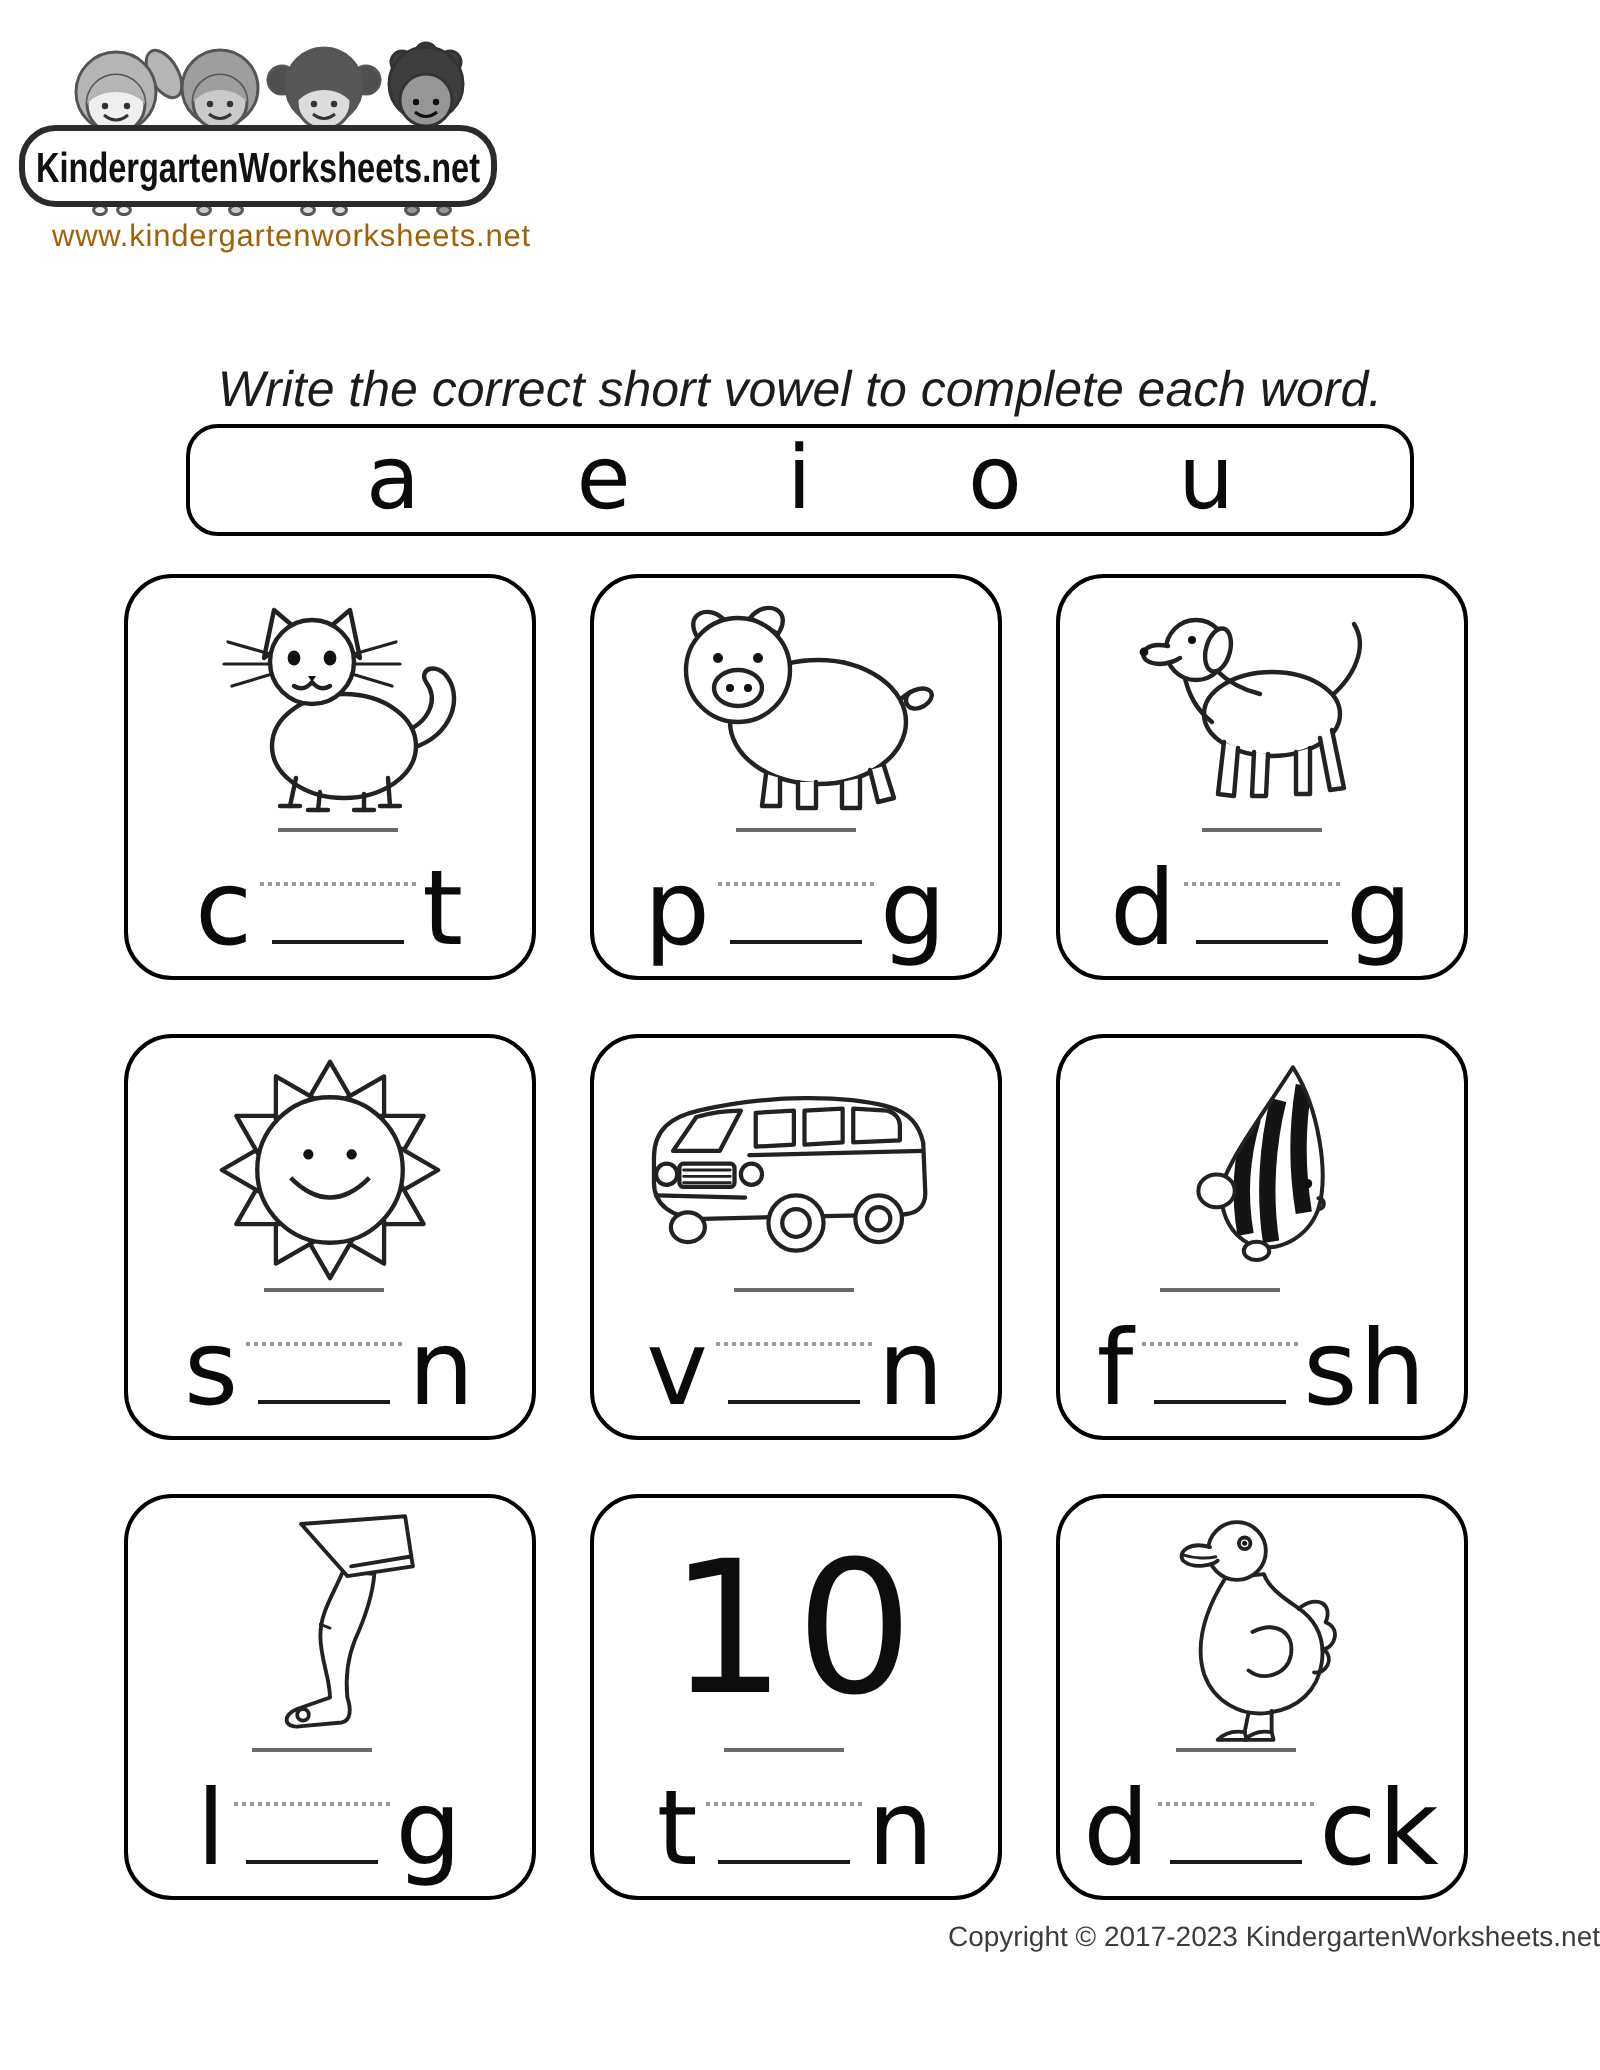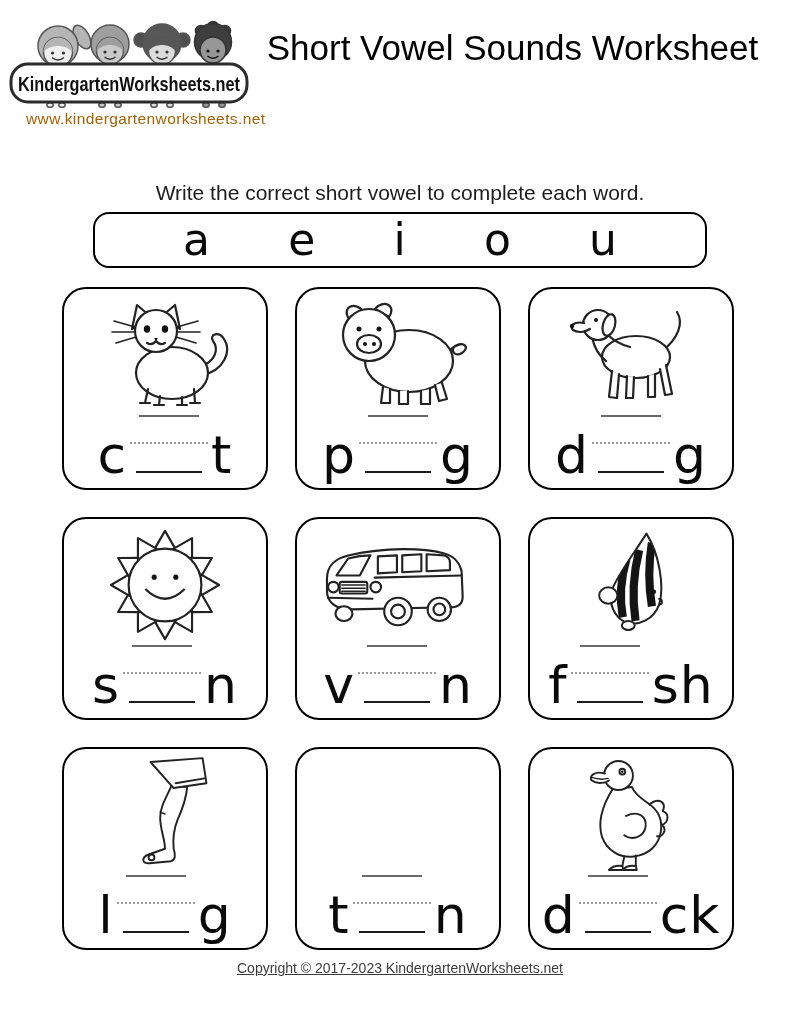--- a/index.html
+++ b/index.html
@@ -11,21 +11,21 @@
   .site-url{position:absolute;left:26px;top:110px;font-size:15.5px;letter-spacing:.4px;color:#a16207;}
 
   
   .title{position:absolute;left:260px;top:28px;width:505px;text-align:center;
          font-size:35px;font-weight:400;color:#000;}
   .name-row{position:absolute;left:443px;top:116px;white-space:nowrap;}
   .name-label{font-size:28px;color:#111;}
   .name-line{display:inline-block;width:228px;height:32px;border-bottom:2px solid #000;vertical-align:baseline;}
 
   .instruction{position:absolute;left:0;top:181px;width:800px;text-align:center;
-               font-size:21px;color:#1c1c1c;}
+               font-size:25px;color:#1c1c1c;font-style:italic;}
 
   
   .vowel-box{position:absolute;left:93px;top:212px;width:614px;height:56px;box-sizing:border-box;
              border:2px solid #000;border-radius:16px;display:flex;align-items:center;
              justify-content:space-between;padding:0 88px;}
   .vowel{font-family:"DejaVu Sans", sans-serif;font-size:44px;line-height:1;color:#0a0a0a;}
 
   
   .grid{position:absolute;left:62px;top:287px;display:grid;
         grid-template-columns:repeat(3,206px);grid-auto-rows:203px;gap:27px 27px;}
@@ -34,22 +34,22 @@
   .answer{position:absolute;left:0;right:0;top:140px;display:flex;justify-content:center;
           align-items:baseline;font-family:"DejaVu Sans", sans-serif;font-size:52px;line-height:1;}
   .letter{letter-spacing:1px;}
   .blank{display:inline-block;width:66px;height:28px;margin:0 9px;position:relative;
          border-bottom:2.5px solid #1a1a1a;}
   .blank::before{content:"";position:absolute;left:-6px;right:-6px;top:-1px;border-top:2px dotted #9a9a9a;}
   .blank::after{content:"";position:absolute;left:3px;right:3px;top:-28px;border-top:2px solid #6a6a6a;}
   .ten{font-family:"DejaVu Sans", sans-serif;font-size:92px;letter-spacing:5px;line-height:1;color:#0d0d0d;}
 
   
-  .footer{position:absolute;left:0;top:959px;width:800px;text-align:center;
-          font-size:14px;line-height:1.35;color:#3c3c3c;text-decoration:underline;}
+  .footer{position:absolute;left:0;top:959px;width:800px;text-align:right;
+          font-size:14px;line-height:1.35;color:#3c3c3c;}
 
   svg{display:block;}
 </style>
 </head>
 <body>
 
 <div class="page">
 
   <svg class="logo" viewBox="0 0 242 102">
     <g stroke="#555" stroke-width="1.5">
@@ -95,21 +95,20 @@
       <ellipse cx="162" cy="99" rx="3.2" ry="2.3" fill="#dcdcdc"></ellipse>
       <ellipse cx="198" cy="99" rx="3.2" ry="2.3" fill="#969696"></ellipse>
       <ellipse cx="214" cy="99" rx="3.2" ry="2.3" fill="#969696"></ellipse>
     </g>
 
     <rect x="3" y="58" width="236" height="38" rx="17" fill="#ffffff" stroke="#2b2b2b" stroke-width="3"></rect>
     <text x="121" y="85" text-anchor="middle" font-family="Liberation Sans, sans-serif" font-size="21" font-weight="bold" fill="#111" textLength="222" lengthAdjust="spacingAndGlyphs">KindergartenWorksheets.net</text>
   </svg>
   <div class="site-url">www.kindergartenworksheets.net</div>
 
-  <div class="title">Short Vowel Sounds Worksheet</div>
 
   <div class="instruction">Write the correct short vowel to complete each word.</div>
 
   <div class="vowel-box">
     <span class="vowel">a</span>
     <span class="vowel">e</span>
     <span class="vowel">i</span>
     <span class="vowel">o</span>
     <span class="vowel">u</span>
   </div>
@@ -299,20 +298,23 @@
         </svg>
       </div>
       <div class="answer">
         <span class="letter">l</span>
         <span class="blank"></span>
         <span class="letter">g</span>
       </div>
     </div>
 
     <div class="card">
+      <div class="pic">
+        <div class="ten">10</div>
+      </div>
       <div class="answer">
         <span class="letter">t</span>
         <span class="blank"></span>
         <span class="letter">n</span>
       </div>
     </div>
 
     <div class="card">
       <div class="pic">
         <svg width="106" height="118" viewBox="0 0 110 122">

